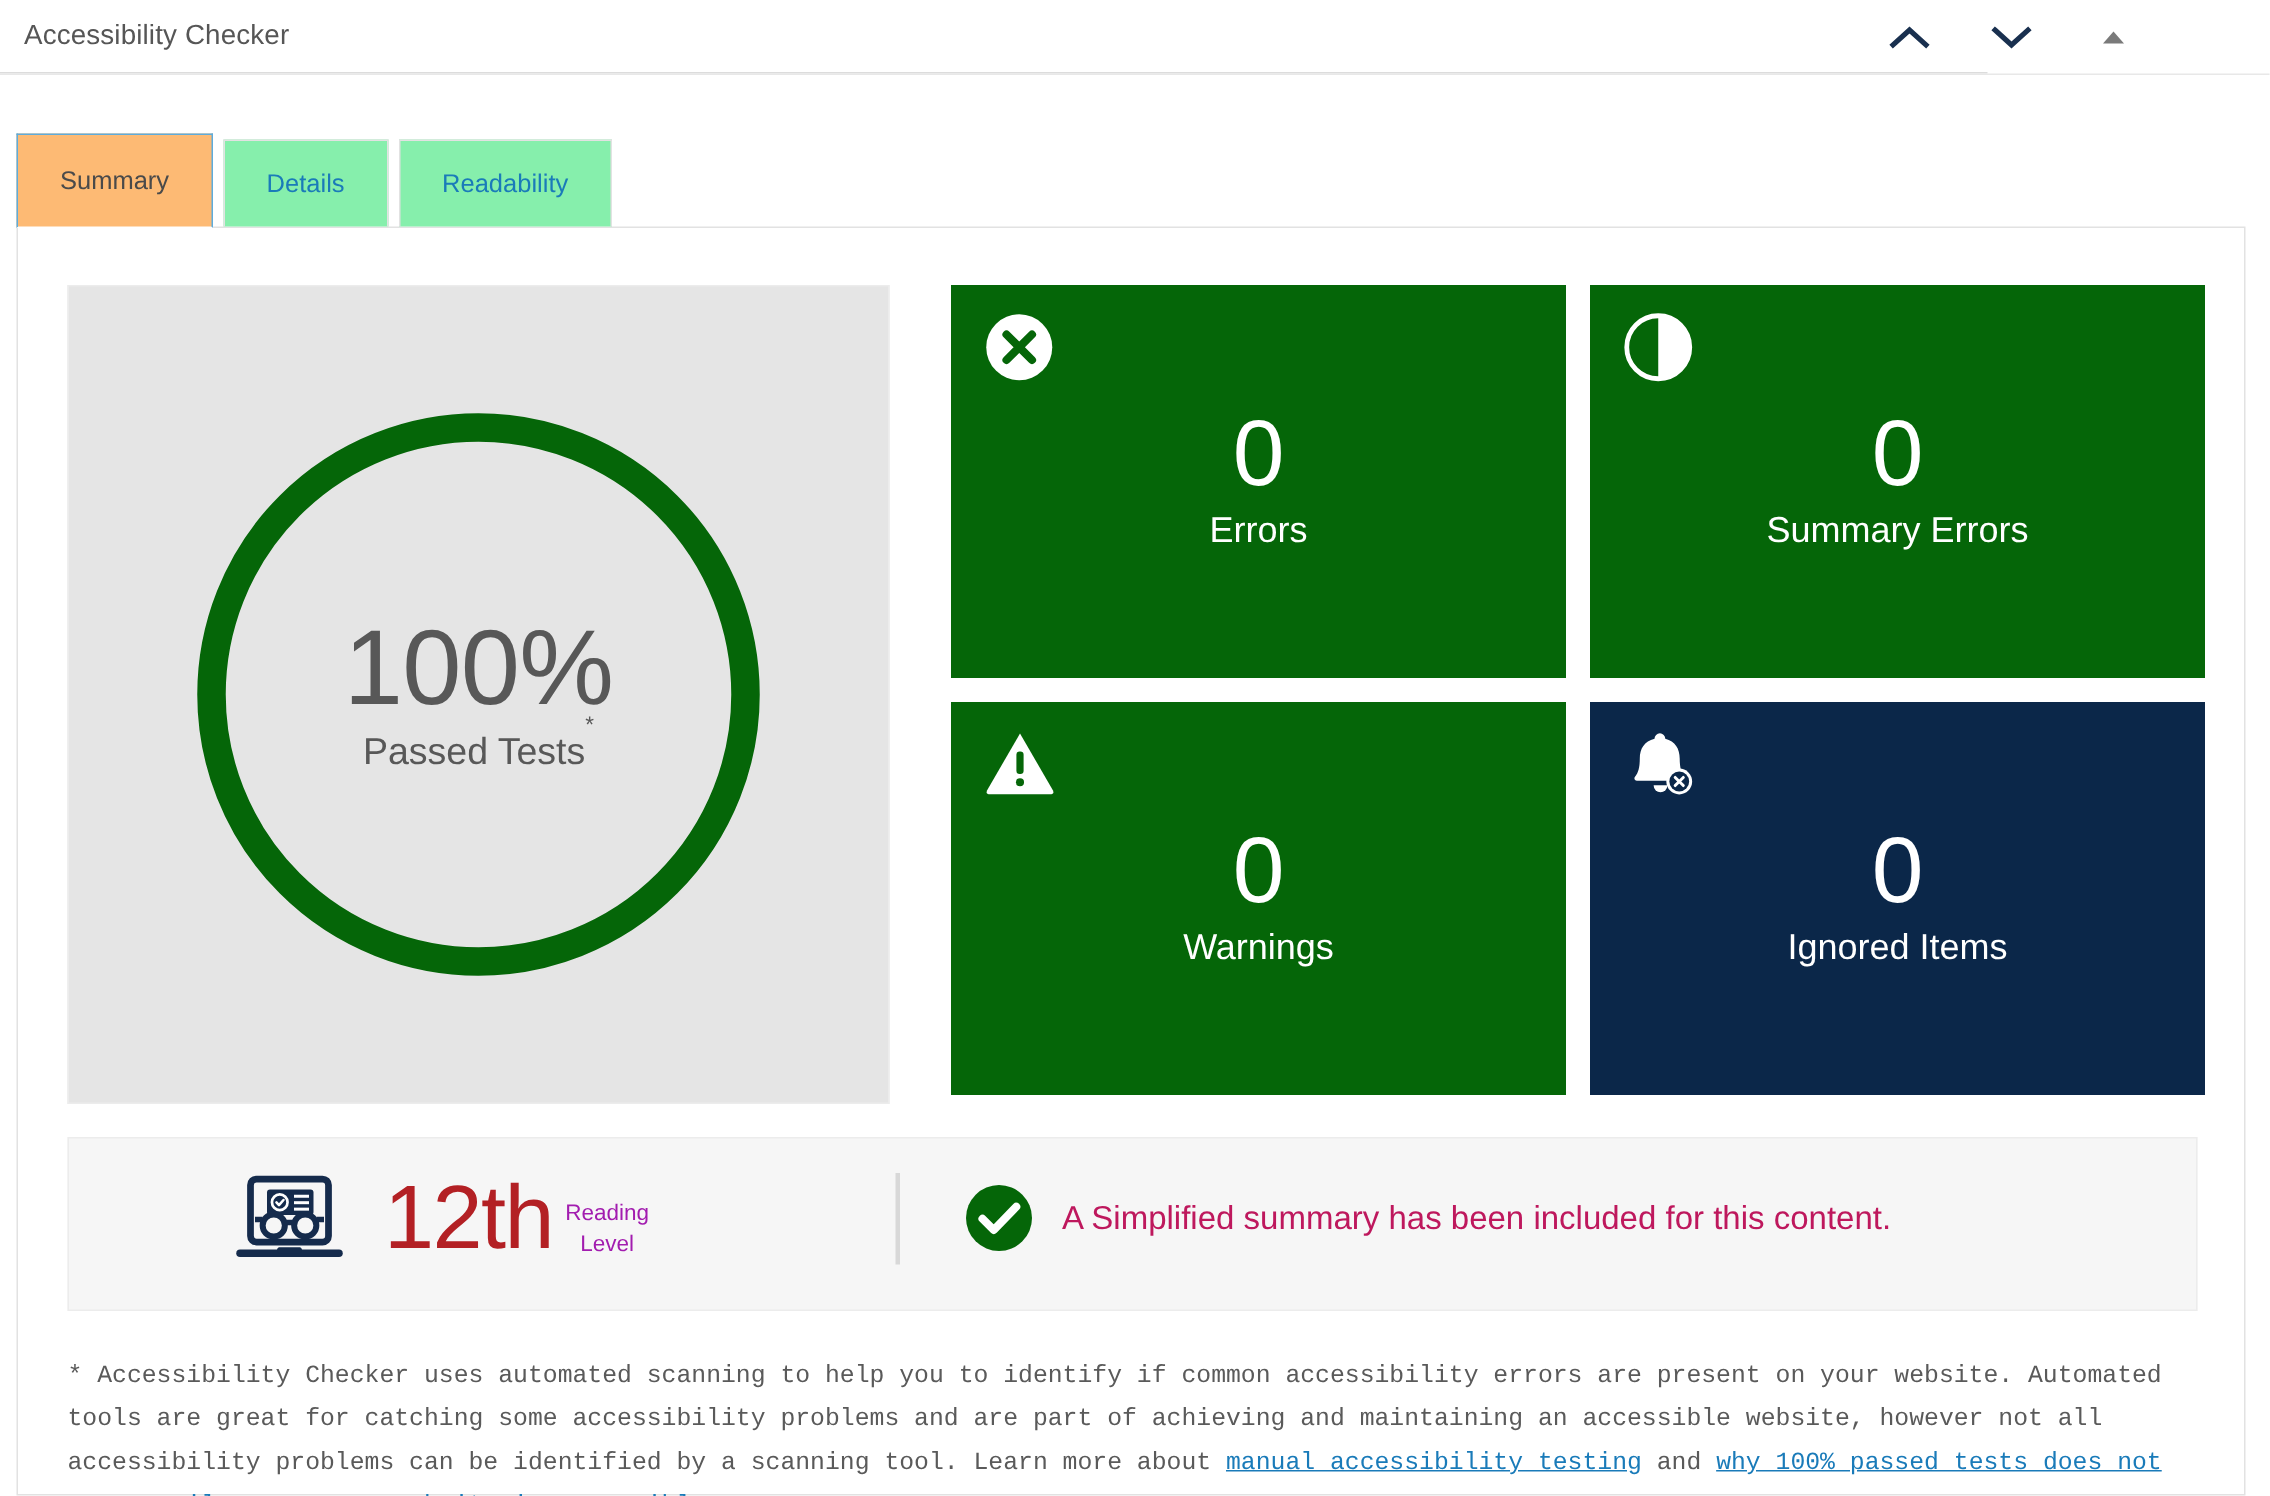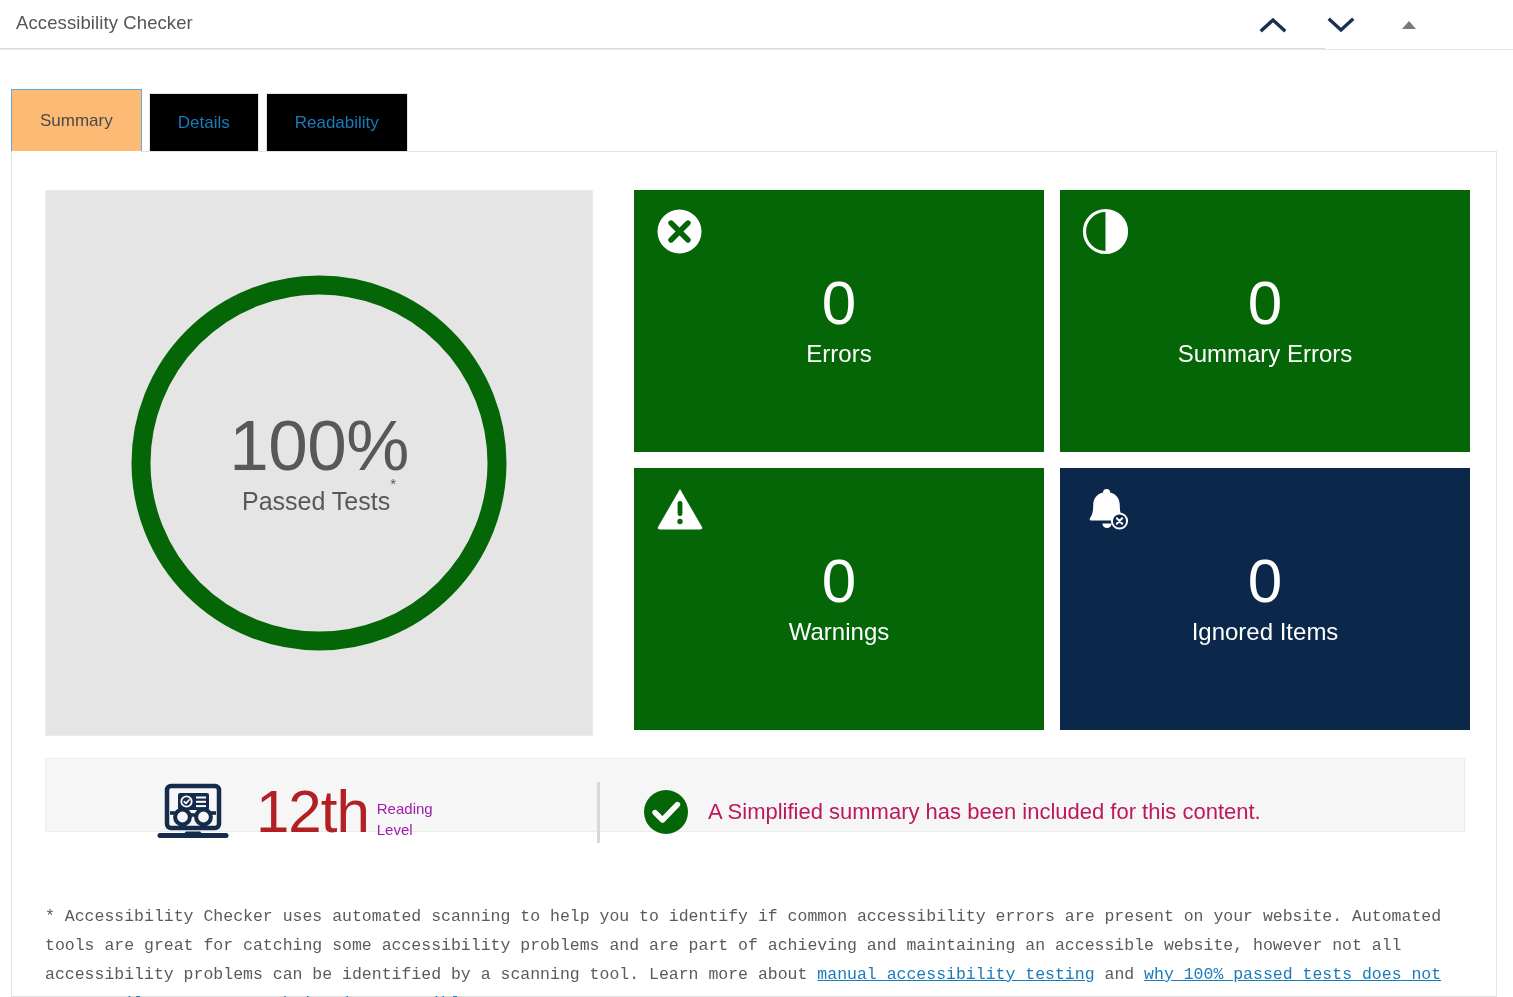--- a/index.html
+++ b/index.html
@@ -73,21 +73,21 @@
     align-items: flex-end;
     z-index: 4;
   }
   .tab {
     height: 58px;
     padding: 0 28px;
     display: flex;
     align-items: center;
     justify-content: center;
     font-size: 17px;
-    background: #000000;
+    background: #86efac;
     border: 1px solid #e2e2e2;
     border-bottom: none;
     color: #1a7bb9;
     cursor: pointer;
     margin-right: 7px;
     white-space: nowrap;
   }
   .tab.active {
     background: #fdba74;
     border: 1px solid #5eacdc;
@@ -200,23 +200,24 @@
   .tile-ce { left: 1015px; top: 0; }
   .tile-w  { left: 589px; top: 278px; }
   .tile-i  { left: 1015px; top: 278px; }
 
   
   .reading-bar {
     position: absolute;
     left: 33px;
     top: 606px;
     width: 1420px;
-    height: 74px;
+    height: 116px;
     background: #f6f6f6;
     border: 1px solid #ececec;
+    text-align: center;
   }
   .reading-left {
     position: absolute;
     left: 110px;
     top: 0;
     height: 106px;
     display: flex;
     align-items: center;
   }
   .laptop-icon { margin-right: 26px; }

